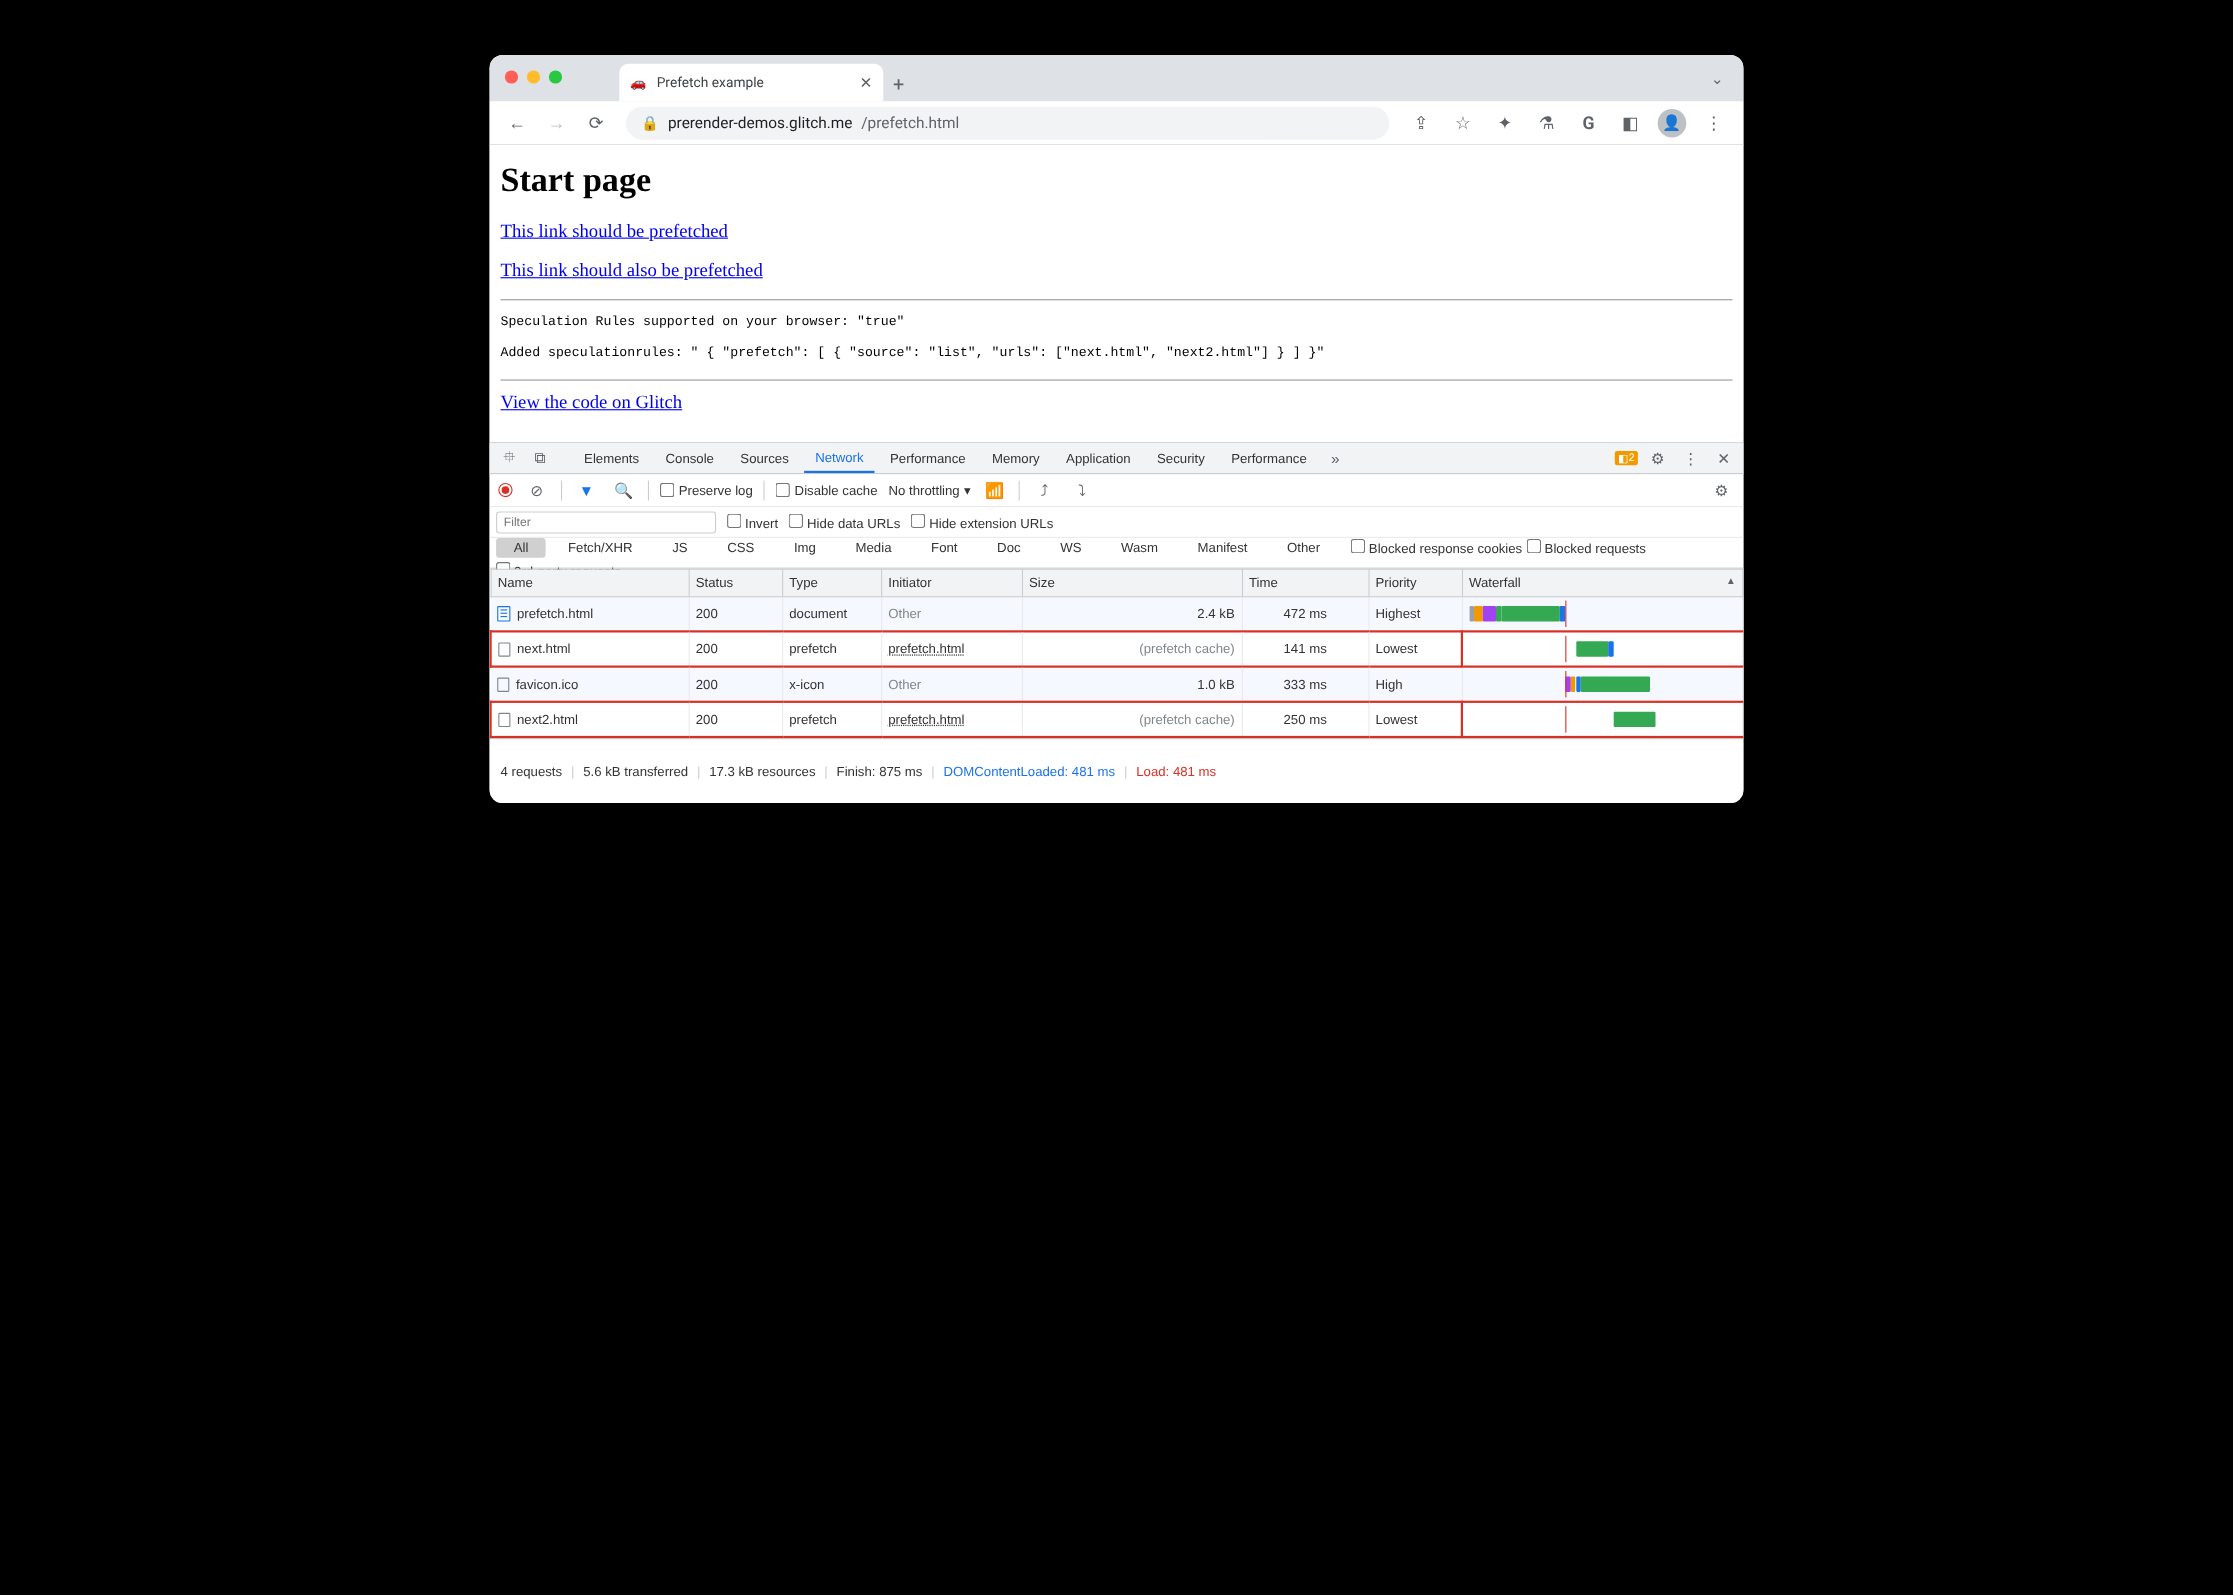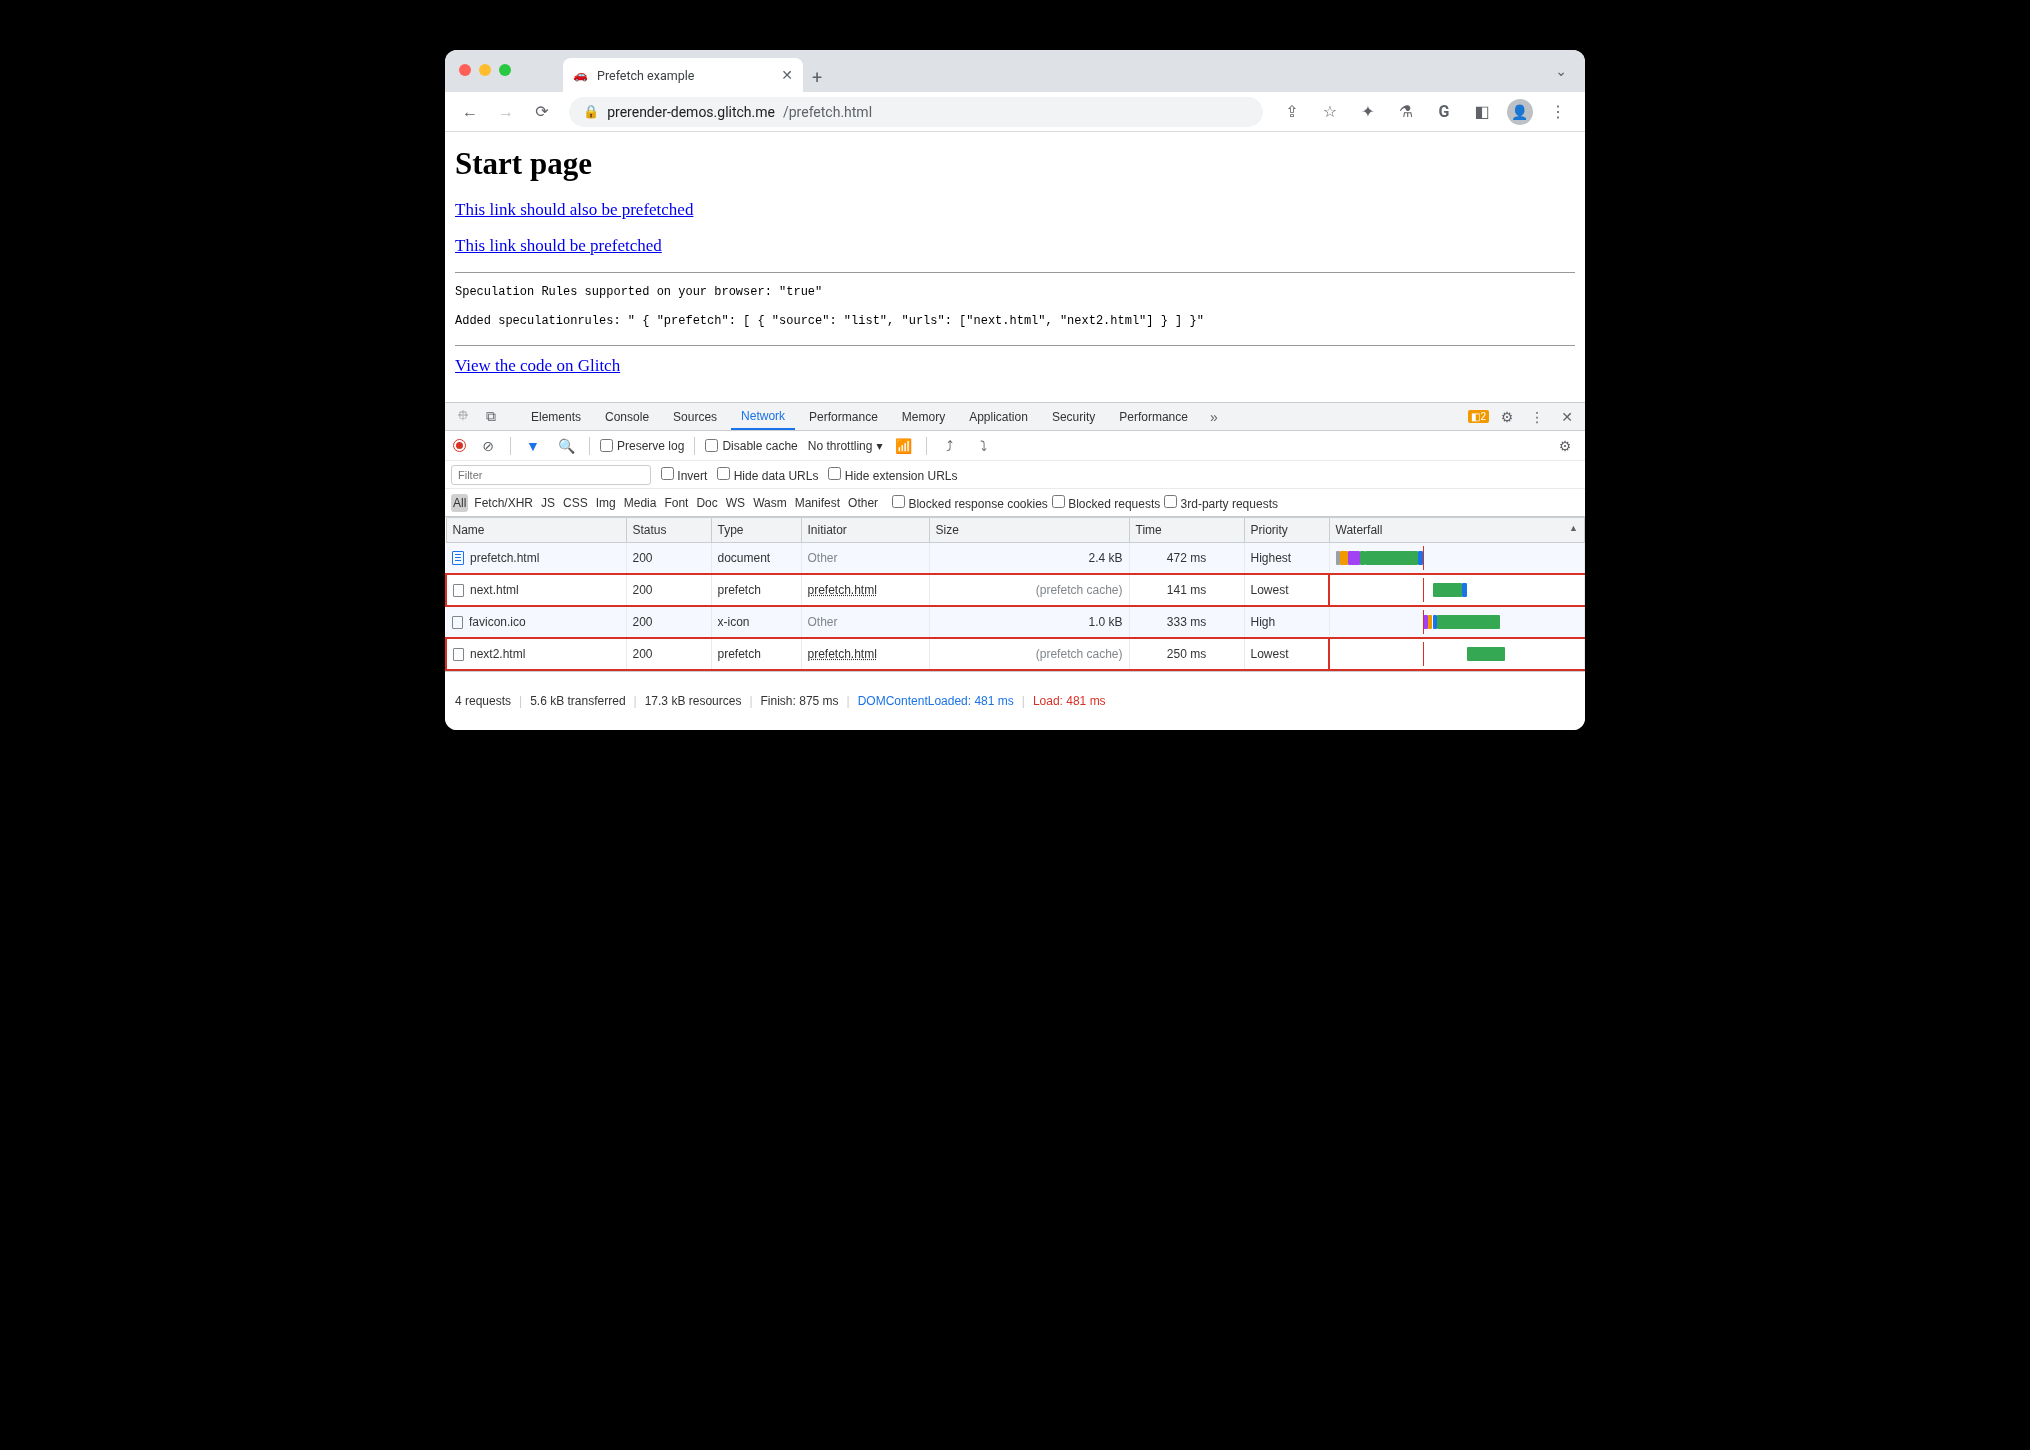--- a/index.html
+++ b/index.html
@@ -145,21 +145,21 @@
   .net-tools label { display:flex;align-items:center;gap:4px;font-size:12px;color:#333;}
   input[type=checkbox]{width:13px;height:13px;}
   
   .net-filter {
     display:flex;align-items:center;height:28px;padding:0 6px;gap:10px;
     border-bottom:1px solid #e8eaed;flex-wrap:wrap;
   }
   .filter-input{width:200px;height:20px;border:1px solid #cacdcf;border-radius:3px;padding:0 6px;font-size:11px;color:#888;}
   
   .net-types{display:flex;align-items:center;height:28px;padding:0 6px;gap:4px;border-bottom:1px solid #cacdcf;font-size:12px;flex-wrap:wrap;}
-  .chip{padding:2px 2px;border-radius:3px;}
+  .chip{padding:2px 16px;border-radius:3px;}
   .chip.active{background:#d0d0d0;}
   
   .net-table{width:100%;border-collapse:collapse;font-size:12px;position:relative;}
   .net-table th{background:#f1f3f4;text-align:left;padding:5px 6px;border:1px solid #cacdcf;font-weight:400;color:#333;}
   .net-table td{padding:5px 6px;border-right:1px solid #e8eaed;border-bottom:1px solid #e8eaed;vertical-align:middle;}
   .net-table tr.even{background:#f5f8ff;}
   .muted{color:#80868b;}
   .inilink{color:#333;text-decoration:underline dotted;}
   .file-icon{display:inline-block;width:12px;height:14px;border:1px solid #1a73e8;border-radius:1px;margin-right:6px;vertical-align:-3px;position:relative;}
   .file-icon::after{content:'';position:absolute;top:2px;left:2px;right:2px;height:1px;background:#1a73e8;box-shadow:0 3px 0 #1a73e8,0 6px 0 #1a73e8;}
@@ -217,22 +217,22 @@
       <div class="navicon">◧</div>
       <div class="navicon">
           <span class="avatar-icon">👤</span>
         </div>
       <div class="navicon">⋮</div>
     </div>
   </div>
 
   <div class="page">
     <h1>Start page</h1>
+    <p><a href="#">This link should be prefetched</a></p>
     <p><a href="#">This link should also be prefetched</a></p>
-    <p><a href="#">This link should be prefetched</a></p>
     <hr>
     <div class="mono">Speculation Rules supported on your browser: "true"</div>
     <div class="mono" style="margin-top:10px;">Added speculationrules: " { "prefetch": [ { "source": "list", "urls": ["next.html", "next2.html"] } ] }"</div>
     <hr style="margin-top:14px;">
     <p style="margin-top:8px;"><a href="#">View the code on Glitch</a></p>
   </div>
 
   <div class="devtools">
 
     <div class="dt-tabs">

